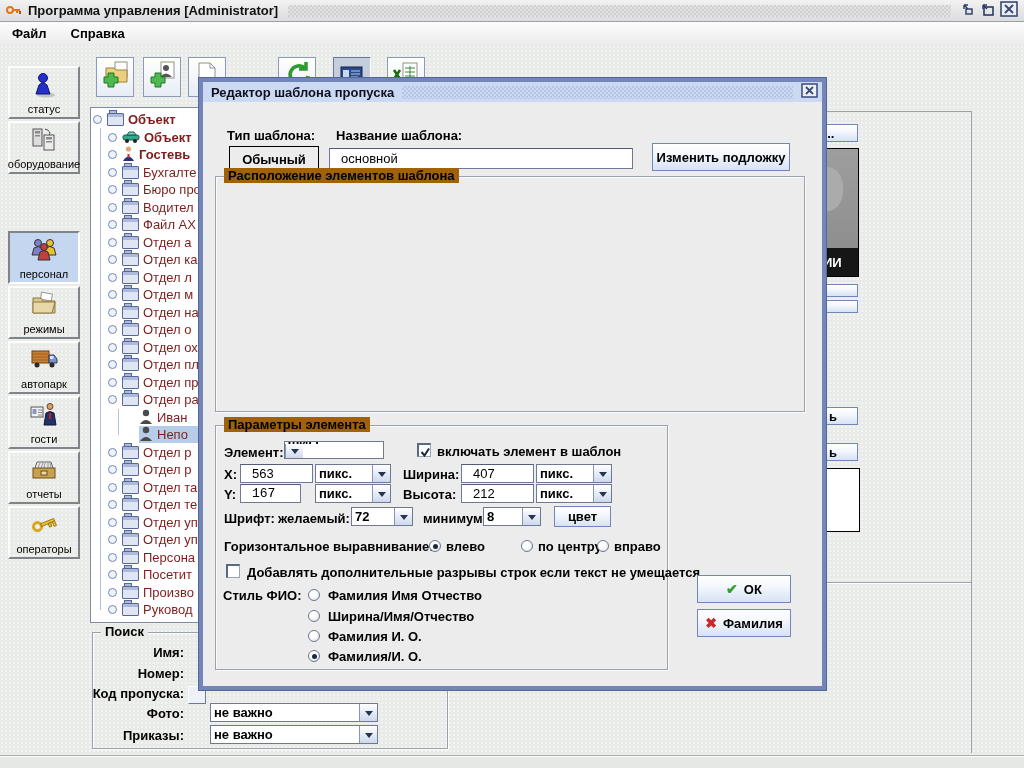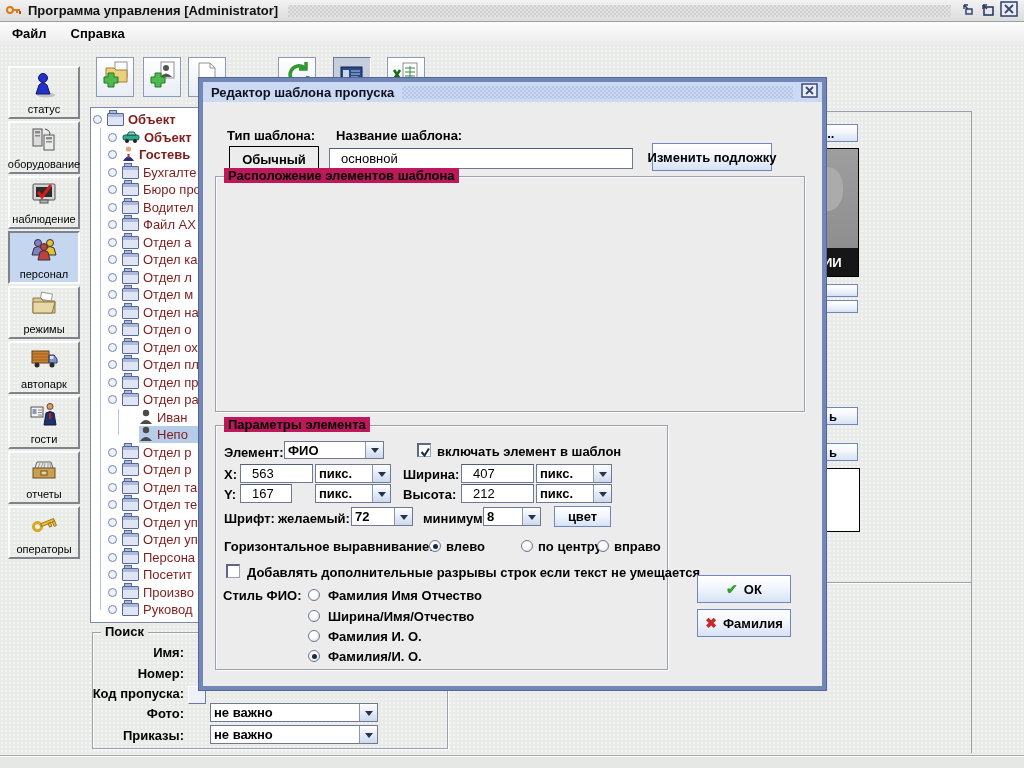--- a/index.html
+++ b/index.html
@@ -54,21 +54,21 @@
   .ticon{flex:none;margin-right:4px;}
   .tfolder{width:15px;height:11px;background:linear-gradient(180deg,#aebadc 0 3px,#dfe5f3 3px);
     border:1px solid #56689a;border-radius:1px;position:relative;}
   .tfolder::before{content:"";position:absolute;top:-4px;left:1px;width:6px;height:2px;
     background:#aebadc;border:1px solid #56689a;border-bottom:none;}
 
   
   .groupbox{position:absolute;border:1px solid #9aa2ae;box-sizing:border-box;
     box-shadow:inset 1px 1px 0 #fbfbfb,1px 1px 0 #fbfbfb;}
   .gtitle{position:absolute;top:-9px;left:8px;padding:0 4px;font-size:13px;font-weight:bold;
-    white-space:nowrap;background:#be185d;}
+    white-space:nowrap;background:#a16207;}
   .lbl{position:absolute;font-size:13px;font-weight:bold;color:#000;white-space:nowrap;}
   .btn{position:absolute;box-sizing:border-box;border:1px solid #7287b8;
     background:linear-gradient(180deg,#ffffff 0%,#f2f6fc 45%,#d6e2f4 100%);
     font-size:13px;font-weight:bold;color:#000;display:flex;align-items:center;justify-content:center;white-space:nowrap;}
   .tfield{position:absolute;box-sizing:border-box;background:#fff;border:1px solid #6f7a92;
     border-top-color:#525e78;font-size:13px;display:flex;align-items:center;padding:0 11px;overflow:hidden;}
   .combo{position:absolute;box-sizing:border-box;display:flex;background:#fff;border:1px solid #6f7a92;}
   .combo .cval{flex:1;font-size:13px;font-weight:bold;padding:0 3px;display:flex;align-items:center;overflow:hidden;white-space:nowrap;}
   .combo .carr{width:17px;flex:none;background:linear-gradient(#fff,#cdd9ee);
     border-left:1px solid #8a96b0;display:flex;align-items:center;justify-content:center;}
@@ -156,29 +156,20 @@
             <rect x="4" y="3" width="9" height="17" fill="#dcdcdc" stroke="#555"></rect>
             <rect x="6" y="5" width="5" height="2.5" fill="#8a8a8a"></rect>
             <rect x="6" y="9" width="5" height="1.5" fill="#8a8a8a"></rect>
             <path d="M16 3 q7 2 4 7" stroke="#444" fill="none"></path>
             <rect x="15" y="9" width="10" height="15" fill="#ececec" stroke="#555"></rect>
             <rect x="17" y="11" width="6" height="2.5" fill="#8a8a8a"></rect>
             <rect x="17" y="15" width="6" height="1.5" fill="#8a8a8a"></rect>
           </svg></span>
       <span class="slabel">оборудование</span>
     </div>
-    <div class="sbtn" style="top:131px">
-      <span class="sicon"><svg width="30" height="28">
-            <rect x="4" y="3" width="22" height="16" rx="1" fill="#d4d4d4" stroke="#555"></rect>
-            <rect x="7" y="6" width="16" height="10" fill="#2c2c2c"></rect>
-            <path d="M9 11 l4 5 l9 -12" stroke="#d41c1c" stroke-width="3" fill="none"></path>
-            <rect x="11" y="19" width="8" height="3" fill="#b4b4b4" stroke="#555"></rect>
-          </svg></span>
-      <span class="slabel">наблюдение</span>
-    </div>
     <div class="sbtn sel" style="top:186px">
       <span class="sicon"><svg width="30" height="28">
             <circle cx="9" cy="7" r="3.5" fill="#8080c8" stroke="#333"></circle>
             <path d="M3 19 l2 -7 q4 -3 8 0 l2 7 z" fill="#8080c8" stroke="#333"></path>
             <circle cx="21" cy="7" r="3.5" fill="#e8c030" stroke="#333"></circle>
             <path d="M15 19 l2 -7 q4 -3 8 0 l2 7 z" fill="#e8c030" stroke="#333"></path>
             <circle cx="15" cy="11" r="3.5" fill="#c04040" stroke="#333"></circle>
             <path d="M9 24 l2 -8 q4 -3 8 0 l2 8 z" fill="#c04040" stroke="#333"></path>
           </svg></span>
       <span class="slabel">персонал</span>
@@ -502,33 +493,33 @@
     </div>
     <div class="dbody">
       <span class="lbl" style="left:24px;top:26px">Тип шаблона:</span>
       <div class="abs" style="left:26px;top:44px;width:88px;height:24px;border:1px solid #000;display:flex;align-items:center;justify-content:center;font-size:13px;font-weight:bold;">
           <span>Обычный</span>
         </div>
       <span class="lbl" style="left:133px;top:26px">Название шаблона:</span>
       <div class="tfield" style="left:126px;top:46px;width:304px;height:21px;">
           <span>основной</span>
         </div>
-      <div class="btn" style="left:449px;top:41px;width:120px;height:28px;">
+      <div class="btn" style="left:449px;top:41px;width:138px;height:28px;">
           <span>Изменить подложку</span>
         </div>
 
       <div class="groupbox" style="left:12px;top:74px;width:590px;height:236px;">
         <span class="gtitle">Расположение элементов шаблона</span>
       </div>
 
       <div class="groupbox" style="left:12px;top:323px;width:453px;height:245px;">
         <span class="gtitle">Параметры элемента</span>
 
         <span class="lbl" style="left:8px;top:19px">Элемент:</span>
-        <div class="combo" style="left:68px;top:15px;width:100px;height:18px;">
+        <div class="combo" style="left:68px;top:15px;width:100px;height:18px;flex-direction:column;">
           <span class="cval">ФИО</span>
           <span class="carr">
               <i></i>
             </span>
         </div>
         <span class="check" style="left:201px;top:17px;"><svg width="10" height="10" style="margin:0 0 2px 1px">
               <path d="M1.5 5 l3 3.5 l4.5 -7" stroke="#1c2840" stroke-width="2" fill="none"></path>
             </svg></span>
         <span class="lbl" style="left:221px;top:18px">включать элемент в шаблон</span>
 
@@ -547,21 +538,21 @@
             <span>407</span>
           </div>
         <div class="combo" style="left:320px;top:38px;width:76px;height:19px;">
             <span class="cval">пикс.</span>
             <span class="carr">
               <i></i>
             </span>
           </div>
 
         <span class="lbl" style="left:8px;top:61px">Y:</span>
-        <div class="tfield" style="left:24px;top:58px;width:52px;height:19px;">
+        <div class="tfield" style="left:24px;top:58px;width:61px;height:19px;font-family:Liberation Mono, monospace;">
             <span>167</span>
           </div>
         <div class="combo" style="left:99px;top:58px;width:76px;height:19px;">
             <span class="cval">пикс.</span>
             <span class="carr">
               <i></i>
             </span>
           </div>
         <span class="lbl" style="left:187px;top:61px">Высота:</span>
         <div class="tfield" style="left:245px;top:58px;width:73px;height:19px;">

